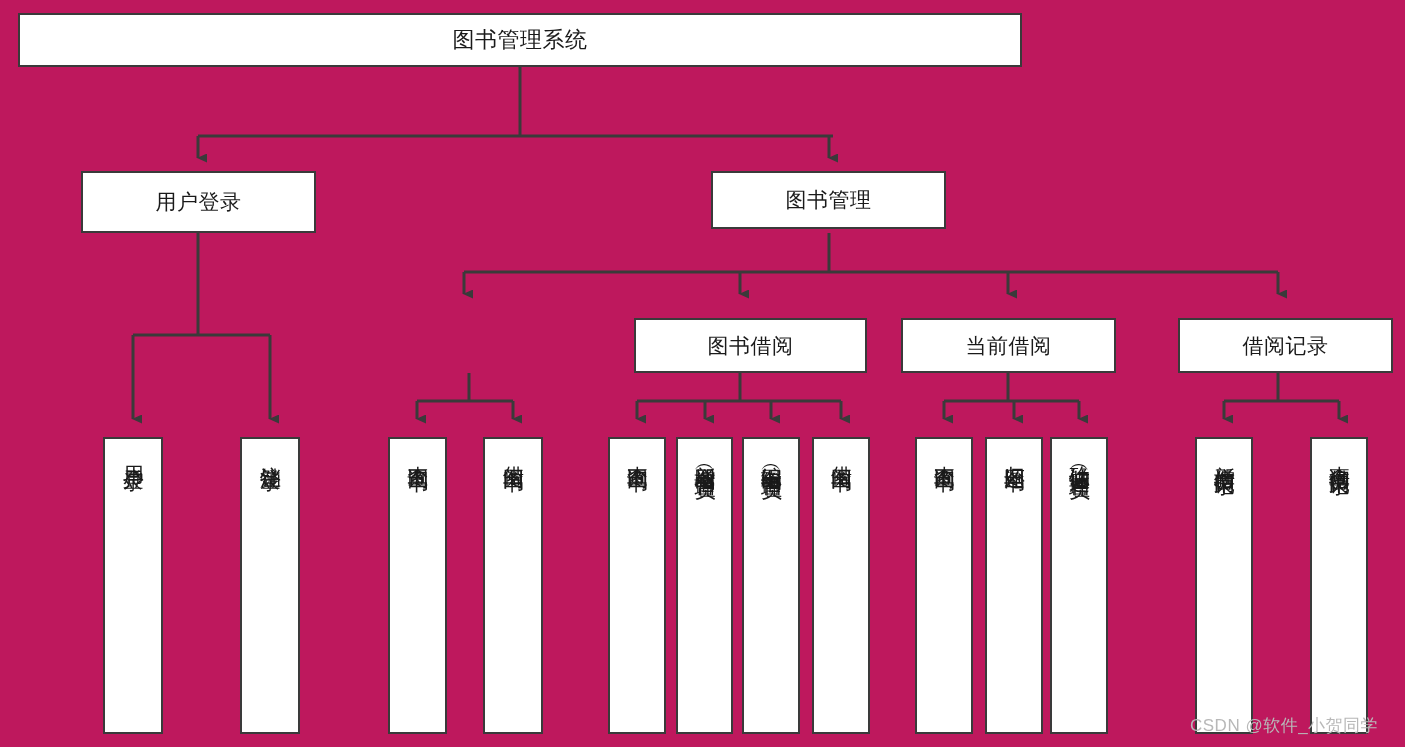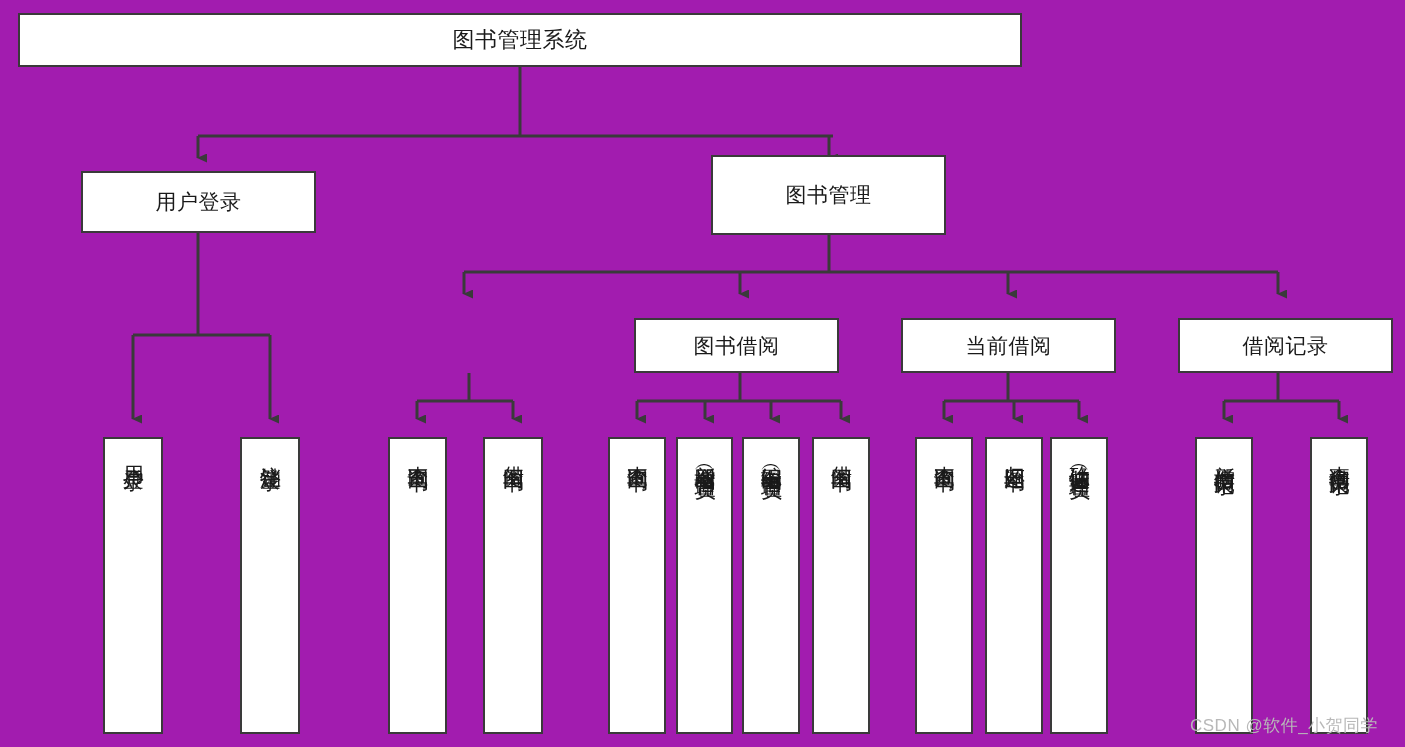--- a/index.html
+++ b/index.html
@@ -8,21 +8,21 @@
     padding: 0;
     background: #ffffff;
   }
   body {
     font-family: "Liberation Sans", "DejaVu Sans", sans-serif;
   }
   #diagram-root {
     position: relative;
     width: 1405px;
     height: 747px;
-    background: #a21caf;
+    background: #be185d;
     overflow: hidden;
   }
   svg.wires {
     position: absolute;
     left: 0;
     top: 0;
     width: 1405px;
     height: 747px;
     pointer-events: none;
   }
@@ -127,25 +127,25 @@
     </g>
   </svg>
 
   <div class="node root horiz" style="left:18px; top:13px; width:1004px; height:54px;">
     <span class="label">图书管理系统</span>
   </div>
 
   <div class="node horiz" style="left:81px; top:171px; width:235px; height:62px;">
     <span class="label">用户登录</span>
   </div>
-  <div class="node horiz" style="left:711px; top:155px; width:235px; height:80px;">
+  <div class="node horiz" style="left:711px; top:171px; width:235px; height:58px;">
     <span class="label">图书管理</span>
   </div>
 
-  <div class="node horiz" style="left:634px; top:318px; width:205px; height:55px;">
+  <div class="node horiz" style="left:634px; top:318px; width:233px; height:55px;">
     <span class="label">图书借阅</span>
   </div>
   <div class="node horiz" style="left:901px; top:318px; width:215px; height:55px;">
     <span class="label">当前借阅</span>
   </div>
   <div class="node horiz" style="left:1171px; top:318px; width:215px; height:55px;margin-left:7px;">
     <span class="label">借阅记录</span>
   </div>
 
   <div class="node vert" style="left:103px; top:437px; width:60px; height:297px;">

